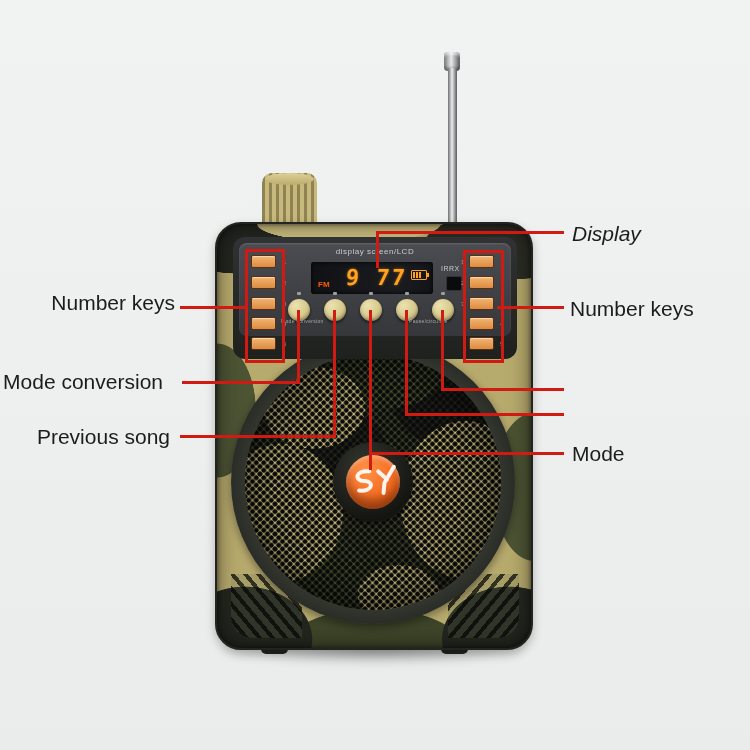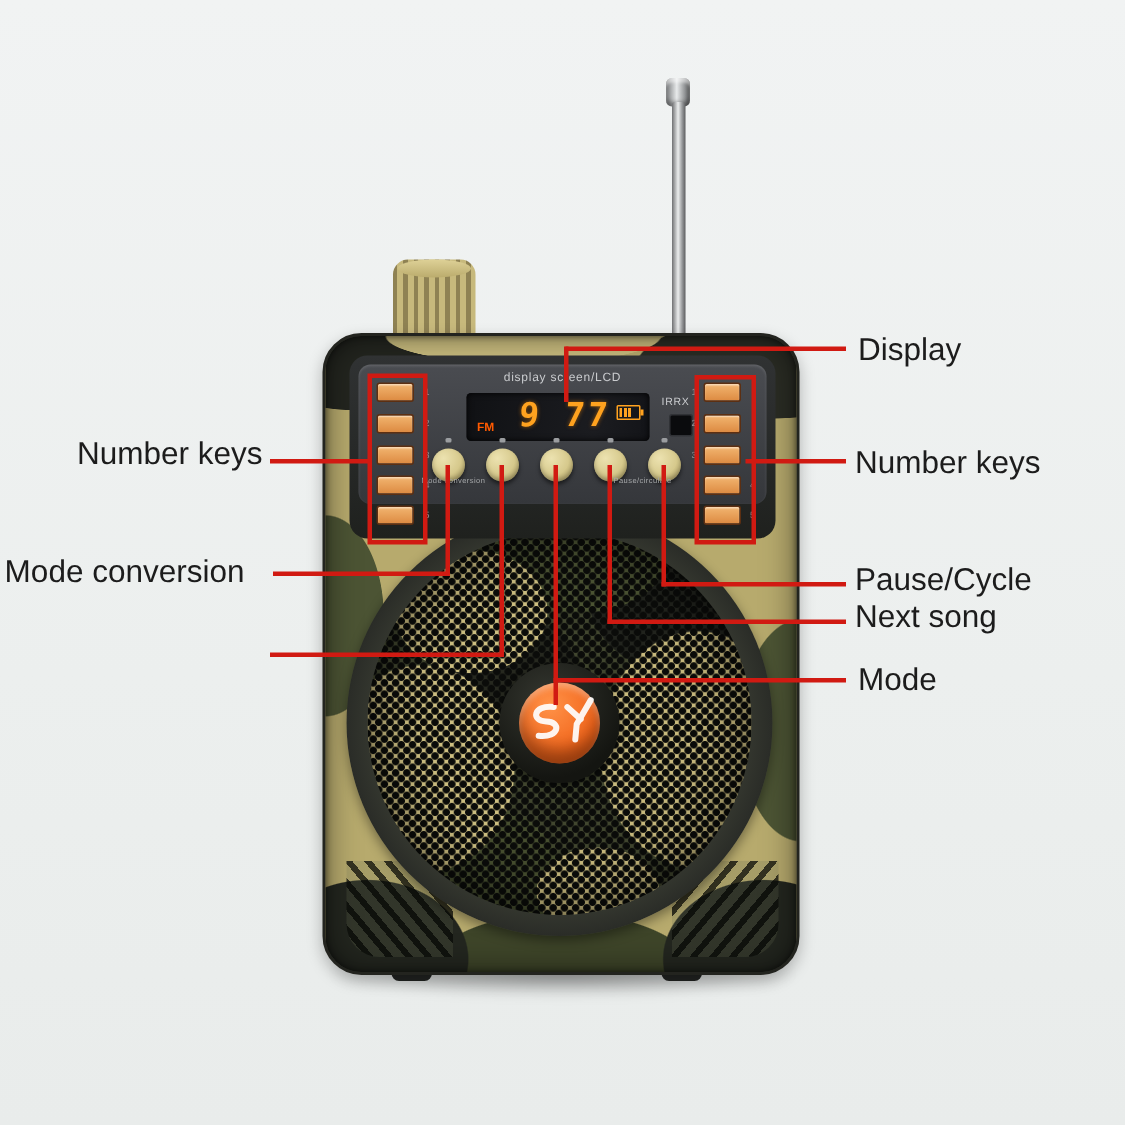--- a/index.html
+++ b/index.html
@@ -197,20 +197,19 @@
   <div class="rline" style="left:497px;top:306px;width:67px;height:3px;"></div>
   <div class="rline" style="left:441px;top:388px;width:123px;height:3px;"></div>
   <div class="rline" style="left:405px;top:413px;width:159px;height:3px;"></div>
   <div class="rline" style="left:369px;top:452px;width:195px;height:3px;"></div>
   <div class="rline" style="left:180px;top:306px;width:66px;height:3px;"></div>
   <div class="rline" style="left:182px;top:381px;width:118px;height:3px;"></div>
   <div class="rline" style="left:180px;top:435px;width:156px;height:3px;"></div>
 
   <div class="lbl left-side" style="right:575px;top:291px;">Number keys</div>
   <div class="lbl left-side" style="right:587px;top:370px;">Mode conversion</div>
-
-  <div class="lbl right-side" style="left:572px;top:222px;">Display</div>
+  <div class="lbl left-side" style="right:580px;top:425px;">Previous song</div>
+
+  <div class="lbl right-side" style="left:572px;top:222px;font-style:italic;">Display</div>
   <div class="lbl right-side" style="left:570px;top:297px;">Number keys</div>
-  <div class="lbl right-side" style="left:570px;top:375px;">Pause/Cycle</div>
-  <div class="lbl right-side" style="left:570px;top:400px;">Next song</div>
   <div class="lbl right-side" style="left:572px;top:442px;">Mode</div>
 
 </div>
 
 </body></html>

